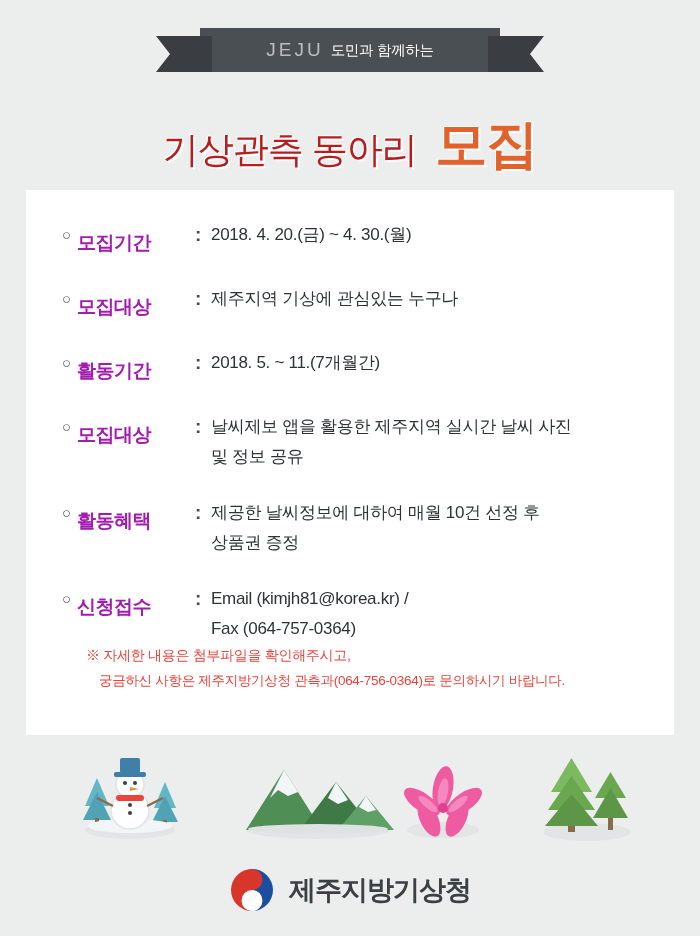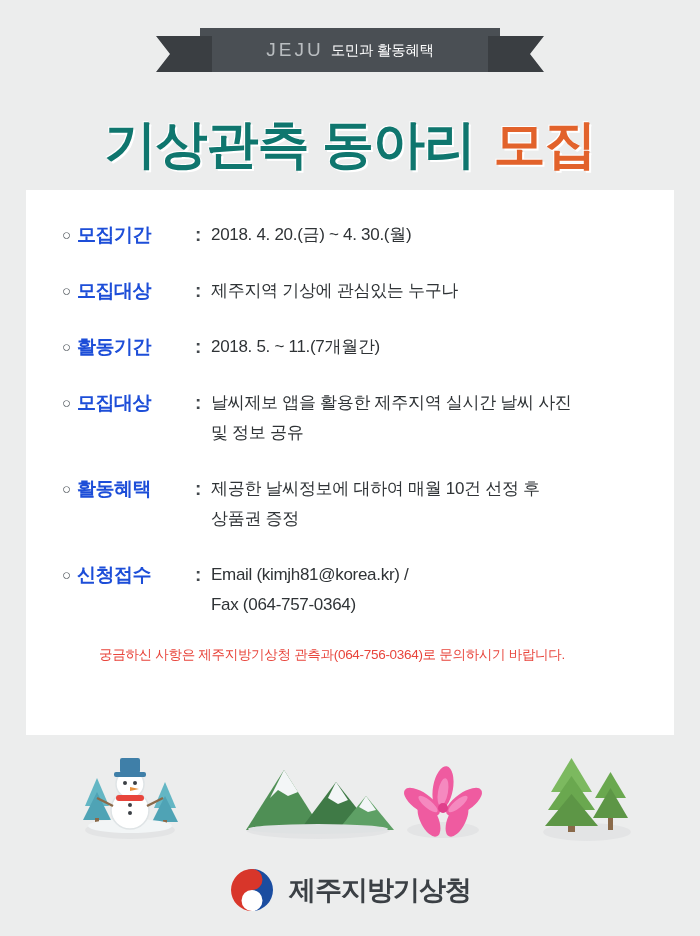--- a/index.html
+++ b/index.html
@@ -59,23 +59,23 @@
   
   .title-row {
     position: absolute;
     top: 110px;
     left: 0;
     width: 700px;
     text-align: center;
     white-space: nowrap;
   }
   .title-main {
-    font-size: 52px;
-    font-weight: bold;
-    color: #0f766e;
+    font-size: 36px;
+    font-weight: normal;
+    color: #b91c1c;
     letter-spacing: -1px;
     text-shadow: 2px 2px 0 #ffffff, -1px -1px 0 #ffffff;
   }
   .title-accent {
     font-size: 52px;
     font-weight: bold;
     color: #e2622b;
     letter-spacing: -1px;
     margin-left: 14px;
     text-shadow: 2px 2px 0 #ffffff, -1px -1px 0 #ffffff;
@@ -105,25 +105,26 @@
   }
   .bullet {
     width: 15px;
     flex: 0 0 15px;
     color: #5a6066;
     font-size: 15px;
     line-height: 30px;
   }
   .label {
     flex: 0 0 118px;
-    color: #1d4ed8;
+    color: #a21caf;
     font-size: 19px;
     font-weight: bold;
     line-height: 30px;
     letter-spacing: -0.5px;
+    margin-top: 8px;
   }
   .colon {
     flex: 0 0 16px;
     color: #43484d;
     font-size: 19px;
     font-weight: bold;
     line-height: 30px;
   }
   .value {
     flex: 1 1 auto;
@@ -181,21 +182,21 @@
   }
 </style>
 </head>
 <body>
 
 <div class="ribbon-wrap">
   <div class="ribbon">
     <div class="ribbon-tail left"></div>
     <div class="ribbon-tail right"></div>
     <span class="ribbon-jeju">JEJU</span>
-    <span class="ribbon-sub">도민과 활동혜택</span>
+    <span class="ribbon-sub">도민과 함께하는</span>
   </div>
 </div>
 
 <div class="title-row">
   <span class="title-main">기상관측  동아리</span>
   <span class="title-accent">모집</span>
 </div>
 
 <div class="panel">
 
@@ -248,20 +249,21 @@
       <span class="colon">:</span>
       <span class="value">
         <span>Email (kimjh81@korea.kr) /</span>
         <span class="line2">Fax (064-757-0364)</span>
       </span>
     </div>
 
   </div>
 
   <div class="note">
+    <span>※ 자세한 내용은 첨부파일을 확인해주시고,</span>
     <span class="note-line2">궁금하신 사항은 제주지방기상청 관측과(064-756-0364)로 문의하시기 바랍니다.</span>
   </div>
 </div>
 
 <div class="art">
 
   <div class="art-item" style="left:75px; top:0;">
     <svg width="110" height="100" viewBox="0 0 110 100">
       <ellipse cx="55" cy="88" rx="45" ry="9" fill="#e3e4e5"></ellipse>
 

